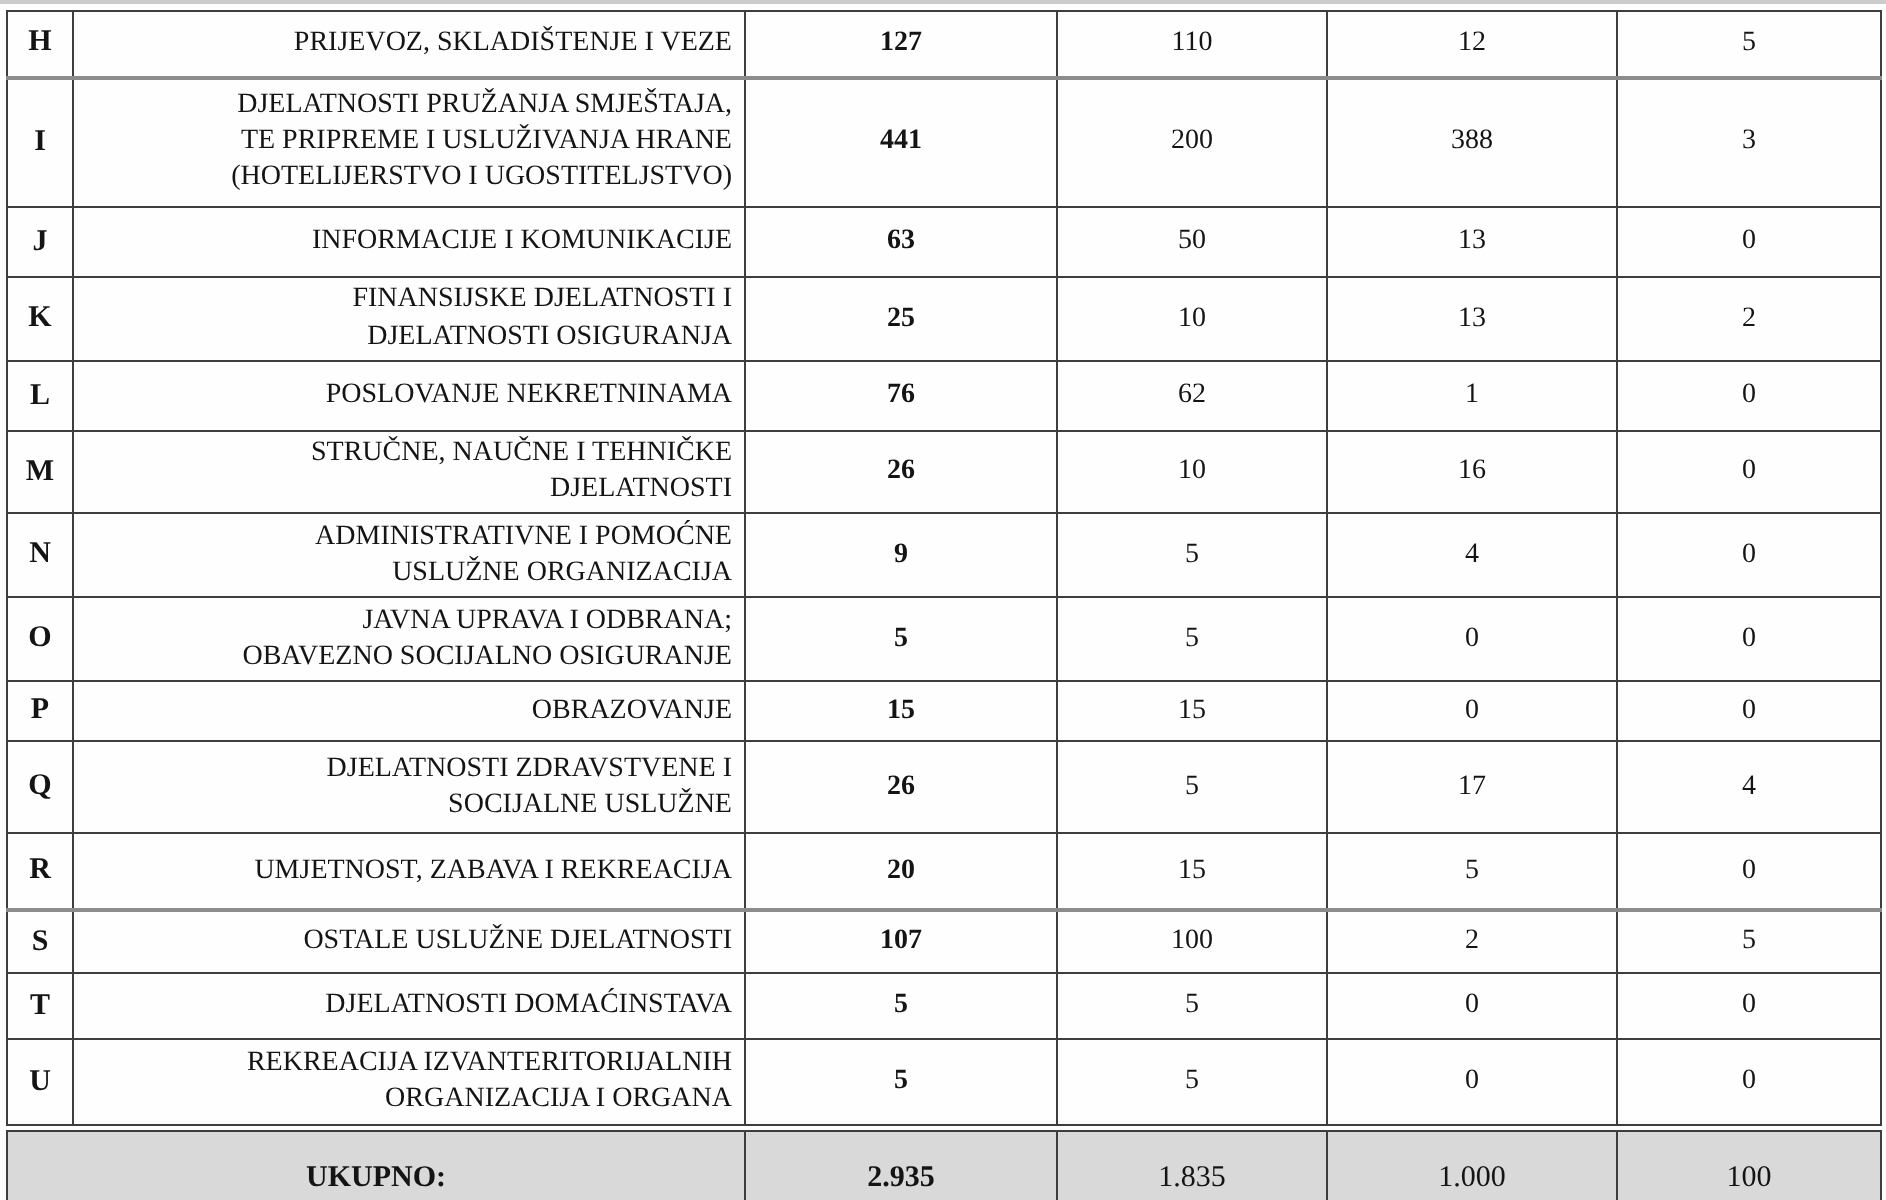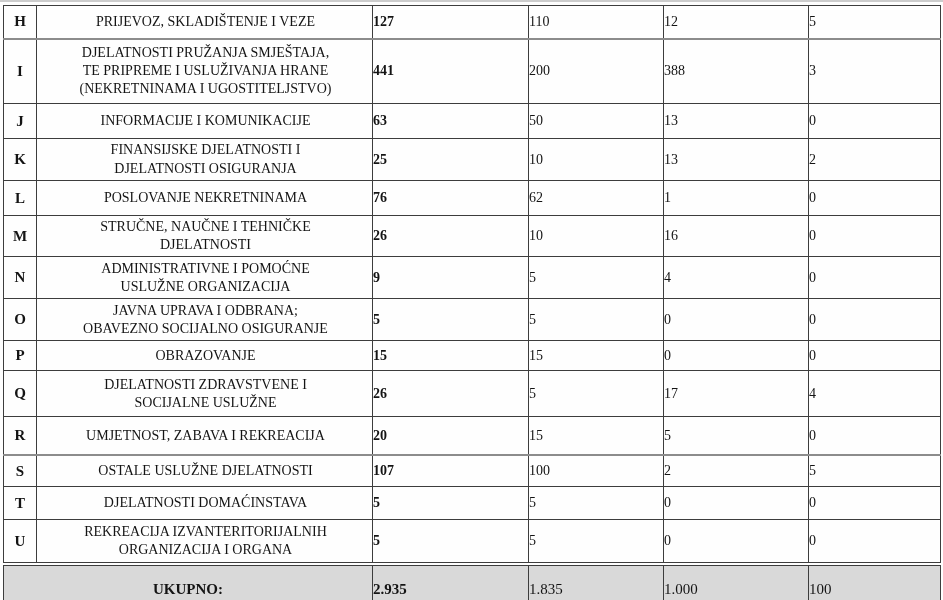--- a/index.html
+++ b/index.html
@@ -16,22 +16,22 @@
     border-collapse:collapse; table-layout:fixed;
   }
   td {
     border:1px solid #3d3d3d;
     color:#141414;
     font-size:14px;
     vertical-align:middle;
     overflow:hidden;
   }
   td.code  { font-weight:bold; text-align:center; font-size:15px; }
-  td.name  { text-align:center; padding:2px 6px 2px 8px; white-space:pre-line; line-height:1.3; }
-  td.num   { text-align:left; }
+  td.name  { text-align:right; padding:2px 6px 2px 8px; white-space:pre-line; line-height:1.3; }
+  td.num   { text-align:center; }
   td.bold  { font-weight:bold; }
   tr.sep-gray td { border-bottom:2px solid #8c8c8c; }
   tr.footer td {
     background:#d9d9d9;
     border-top:4px double #3d3d3d;
     font-size:15px;
   }
   tr.footer td.label { font-weight:bold; text-align:center; }
 </style>
 </head>
@@ -54,21 +54,21 @@
           <td class="name">PRIJEVOZ, SKLADIŠTENJE I VEZE</td>
           <td class="num bold">127</td>
           <td class="num">110</td>
           <td class="num">12</td>
           <td class="num">5</td>
         </tr>
         <tr style="height: 65px;">
           <td class="code">I</td>
           <td class="name">DJELATNOSTI PRUŽANJA SMJEŠTAJA,
 TE PRIPREME I USLUŽIVANJA HRANE
-(NEKRETNINAMA I UGOSTITELJSTVO)</td>
+(HOTELIJERSTVO I UGOSTITELJSTVO)</td>
           <td class="num bold">441</td>
           <td class="num">200</td>
           <td class="num">388</td>
           <td class="num">3</td>
         </tr>
         <tr style="height: 35px;">
           <td class="code">J</td>
           <td class="name">INFORMACIJE I KOMUNIKACIJE</td>
           <td class="num bold">63</td>
           <td class="num">50</td>

